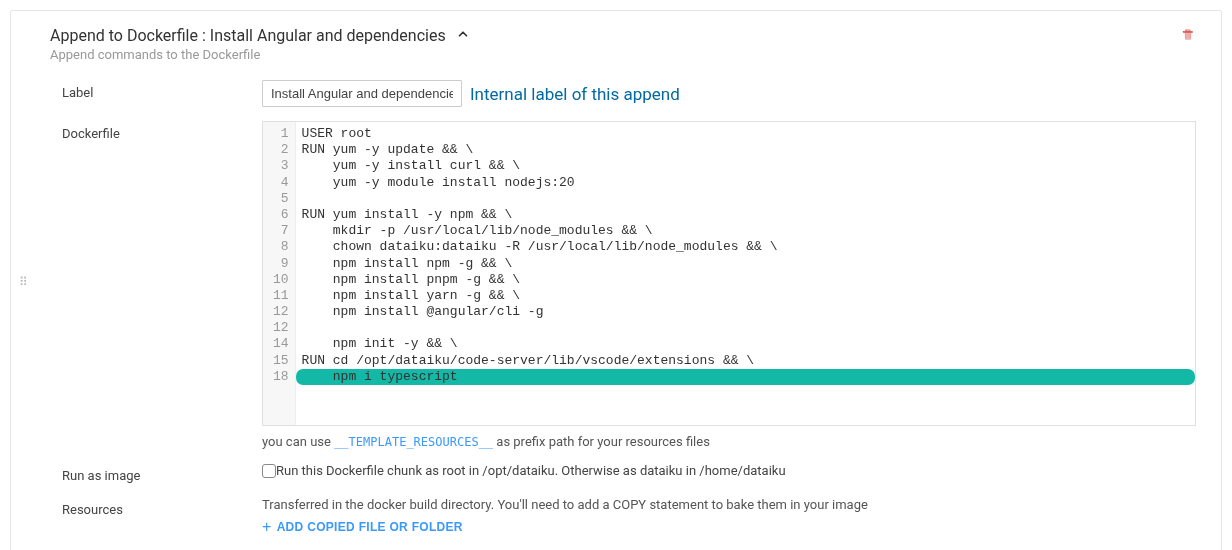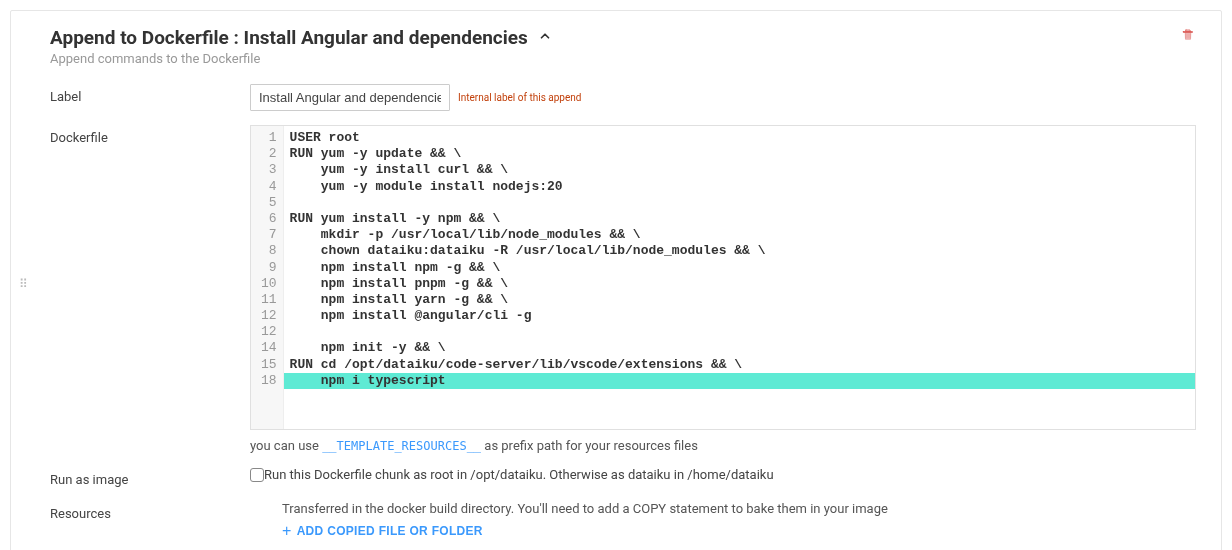--- a/index.html
+++ b/index.html
@@ -43,51 +43,51 @@
       display: flex;
       flex-direction: column;
     }
     .title-row {
       display: flex;
       align-items: center;
       gap: 10px;
       cursor: pointer;
     }
     .title {
-      font-size: 19px;
-      font-weight: 700;
+      font-size: 16px;
+      font-weight: 400;
       color: #333;
     }
     .chevron {
       font-size: 14px;
       color: #333;
     }
     .subtitle {
       color: #999;
       font-size: 13px;
       margin-top: 2px;
     }
     .delete-btn {
       color: #d9534f;
       cursor: pointer;
       font-size: 14px;
       background: none;
       border: none;
       padding: 2px;
     }
     .form-body {
-      margin-left: 14px;
+      margin-left: 26px;
       margin-top: 18px;
     }
     .form-row {
       display: flex;
       align-items: flex-start;
       margin-bottom: 14px;
     }
-    .form-row:last-child { margin-bottom: 0; gap: 32px; }
+    .form-row:last-child { margin-bottom: 0; }
     .form-label {
       width: 200px;
       flex-shrink: 0;
       font-size: 13px;
       color: #444;
       padding-top: 5px;
     }
     .form-value {
       flex: 1;
     }
@@ -98,22 +98,22 @@
     }
     .text-input {
       border: 1px solid #ccc;
       padding: 5px 8px;
       font-size: 13px;
       width: 200px;
       color: #444;
       border-radius: 1px;
     }
     .hint {
-      color: #c2410c;
-      font-size: 10px;
+      color: #0369a1;
+      font-size: 17px;
     }
     .code-editor {
       border: 1px solid #e0e0e0;
       background: #fff;
       display: flex;
       font-family: "SFMono-Regular", Consolas, "Liberation Mono", Menlo, Courier, monospace;
       font-size: 13px;
       line-height: 16.2px;
     }
     .gutter {
@@ -131,24 +131,24 @@
     .code-content {
       flex: 1;
       padding: 4px 0 40px 0;
       overflow: hidden;
     }
     .code-line {
       height: 16.2px;
       padding: 0 6px;
       white-space: pre;
       color: #333;
-      font-weight: bold;
     }
     .code-line.active {
-      background: #5eead4;
+      background: #14b8a6;
+      border-radius: 7px;
     }
     .editor-help {
       margin-top: 8px;
       font-size: 13px;
       color: #555;
     }
     .template-var {
       color: #3b99fc;
       font-family: "SFMono-Regular", Consolas, monospace;
       font-size: 12px;

